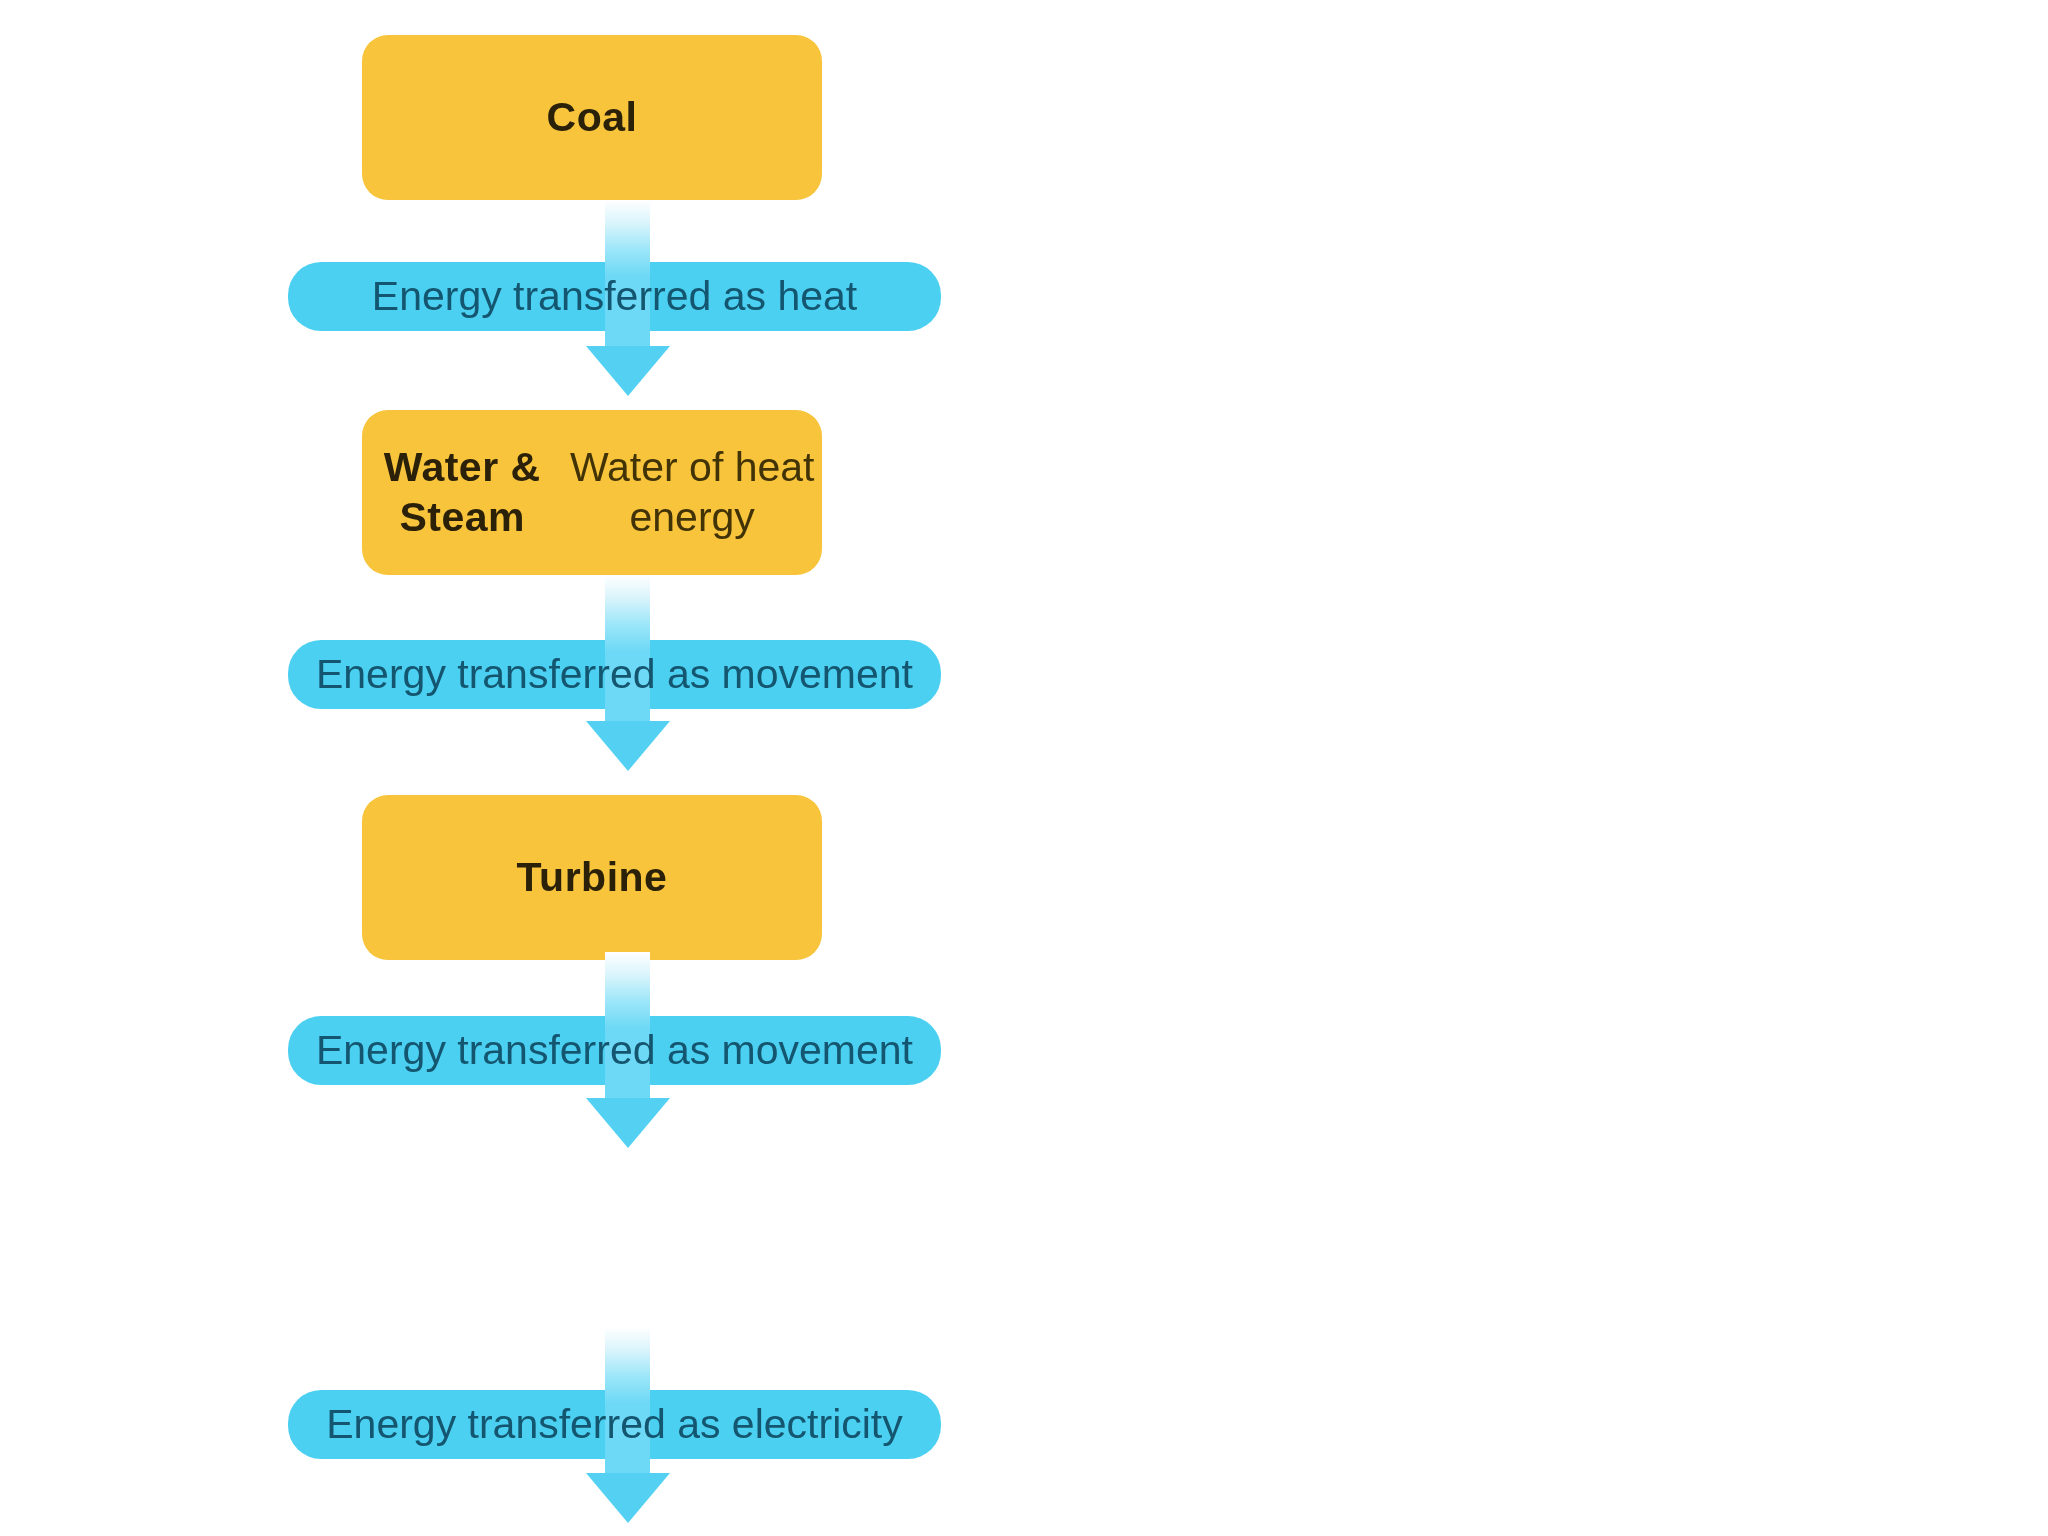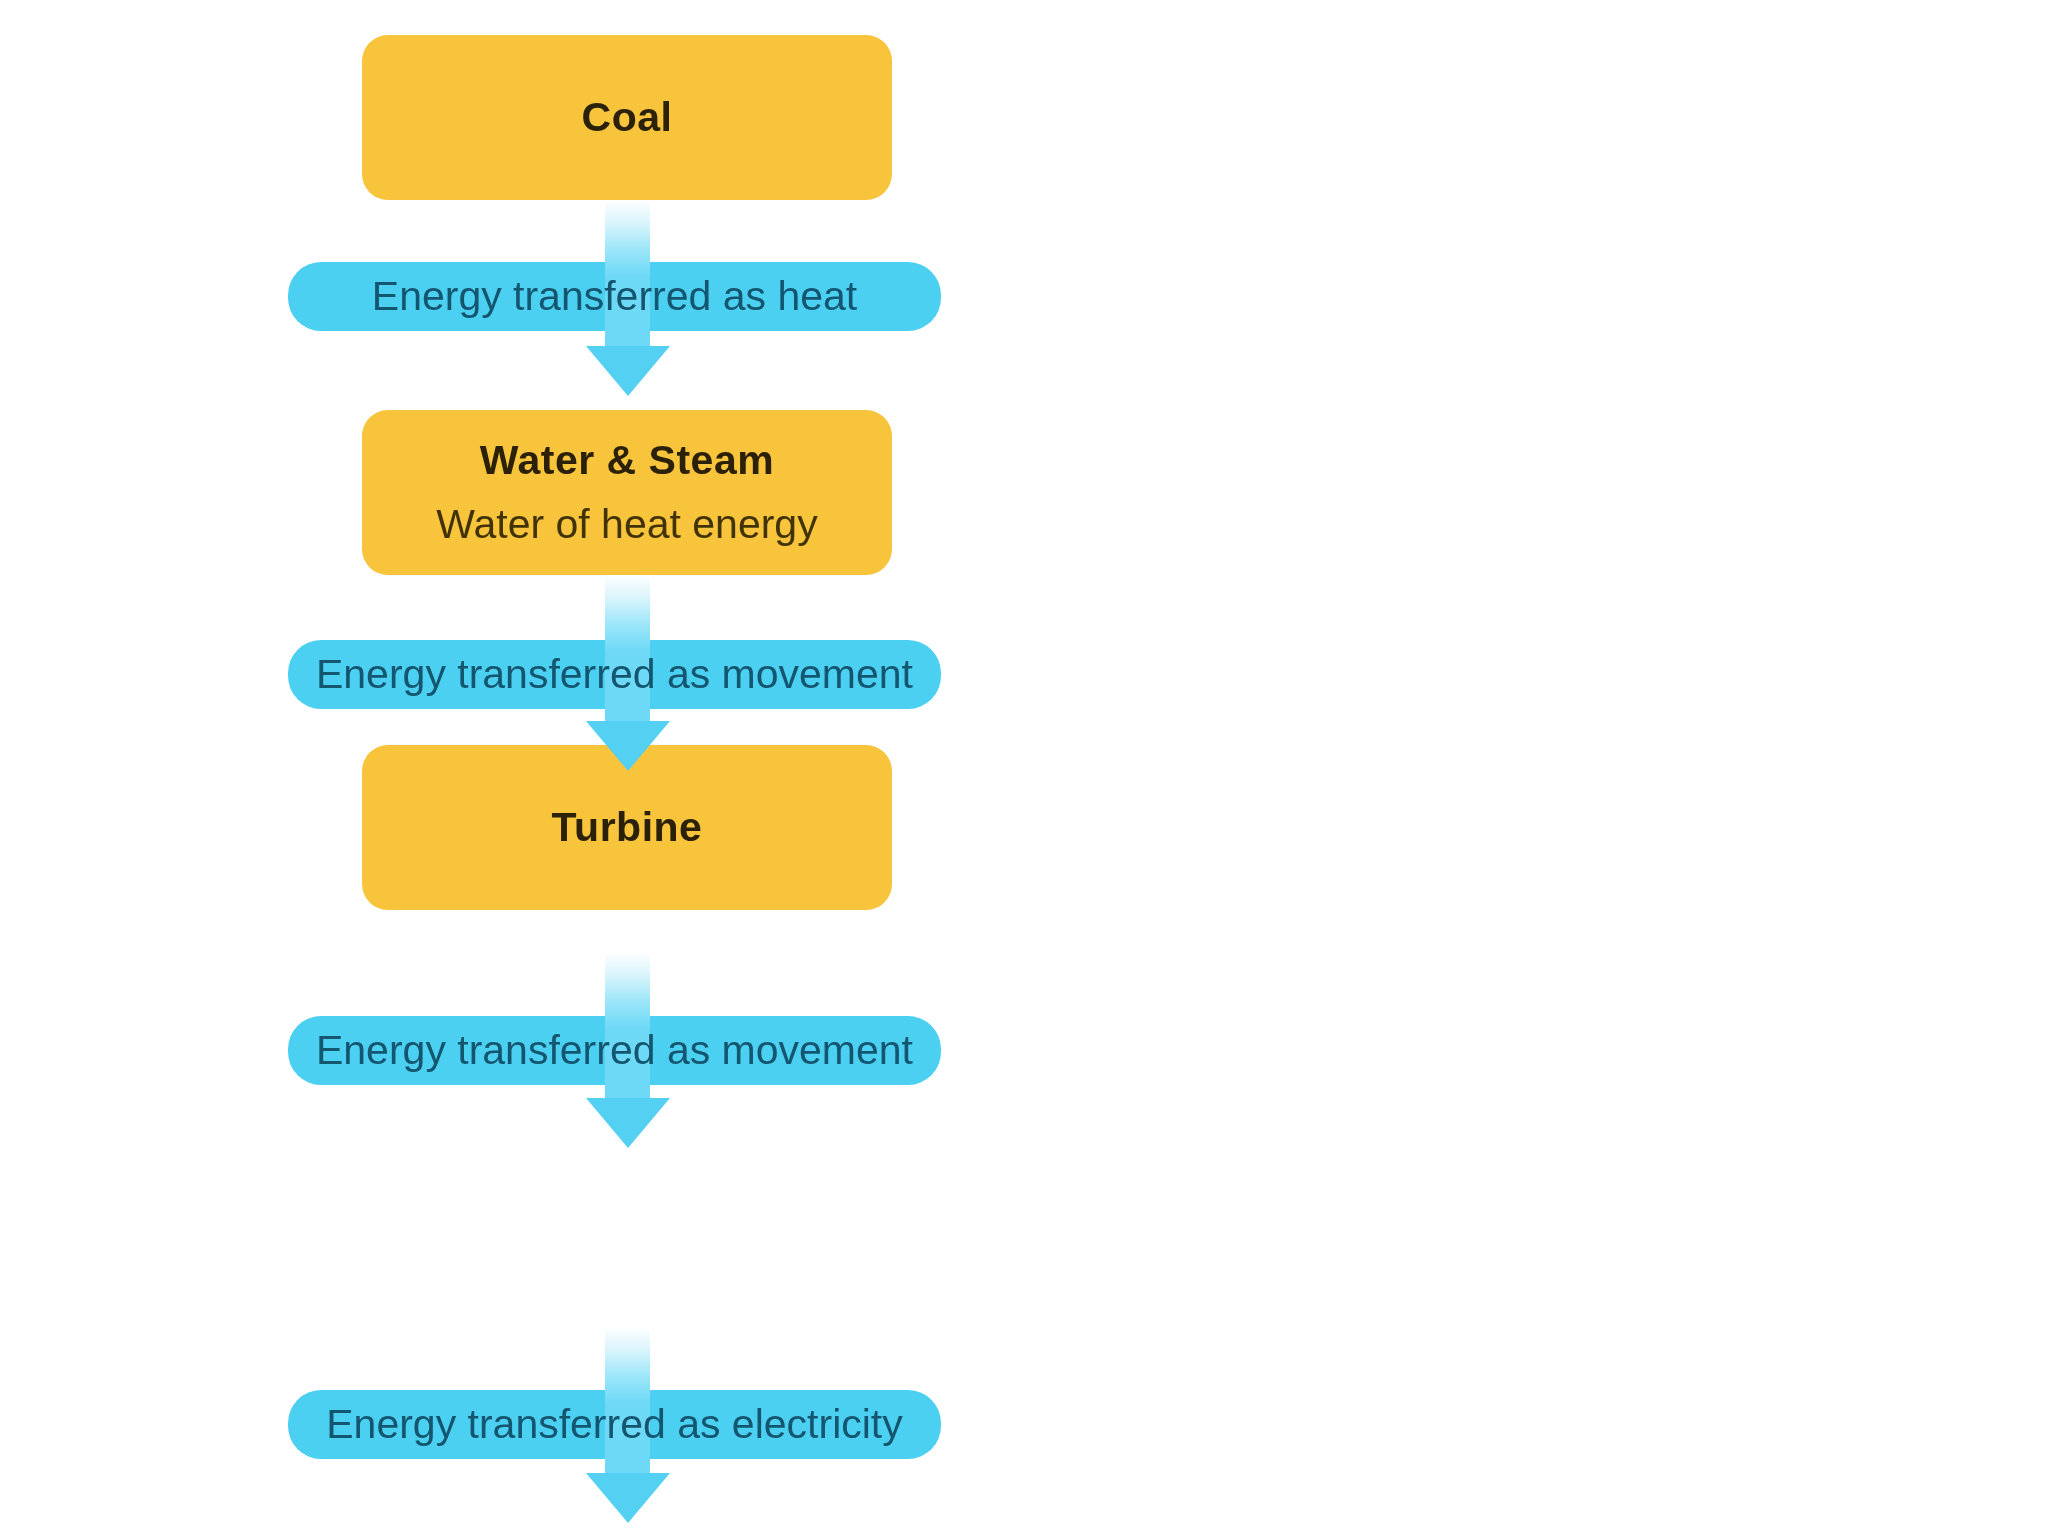--- a/index.html
+++ b/index.html
@@ -13,23 +13,23 @@
   }
   html,body{margin:0;padding:0;background:#ffffff;}
   body{
     width:2048px;height:1536px;overflow:hidden;position:relative;
     font-family:"Liberation Sans", sans-serif;
   }
   .canvas{position:absolute;inset:0;background:#ffffff;}
 
   
   .node{
-    position:absolute;left:362px;width:530px;height:165px;
+    position:absolute;left:362px;width:460px;height:165px;
     background:var(--node-fill);border-radius:26px;
-    display:flex;flex-direction:column;align-items:center;justify-content:center;
+    display:flex;flex-direction:row;align-items:center;justify-content:center;
     row-gap:14px;text-align:center;
   }
   .node-title{
     font-size:41px;font-weight:bold;color:var(--node-text);line-height:1.2;
     letter-spacing:0.5px;
   }
   .node-subtitle{
     font-size:41px;font-weight:normal;color:var(--node-subtext);line-height:1.2;
   }
   .node-subtitle:empty{display:none;}
@@ -56,21 +56,21 @@
       var(--arrow-fill) 100%);
   }
   
   .head{
     position:absolute;left:586px;width:84px;height:50px;z-index:2;
     background:var(--arrowhead-fill);
     clip-path:polygon(0 0,100% 0,50% 100%);
   }
 
   
-  .n1{top:35px;}   .n2{top:410px;}  .n3{top:745px;text-align:center;}  .n4{top:1162px;}
+  .n1{top:35px;}   .n2{top:410px;}  .n3{top:795px;text-align:center;}  .n4{top:1162px;}
   .p1{top:262px;}  .p2{top:640px;}  .p3{top:1016px;} .p4{top:1390px;}
   .s1{top:200px;}  .s2{top:575px;}  .s3{top:952px;}  .s4{top:1327px;}
   .h1{top:346px;}  .h2{top:721px;}  .h3{top:1098px;} .h4{top:1473px;}
 </style>
 </head>
 <body style="background: rgb(255, 255, 255);">
 
 <div class="canvas">
 
   <div class="node n1">

